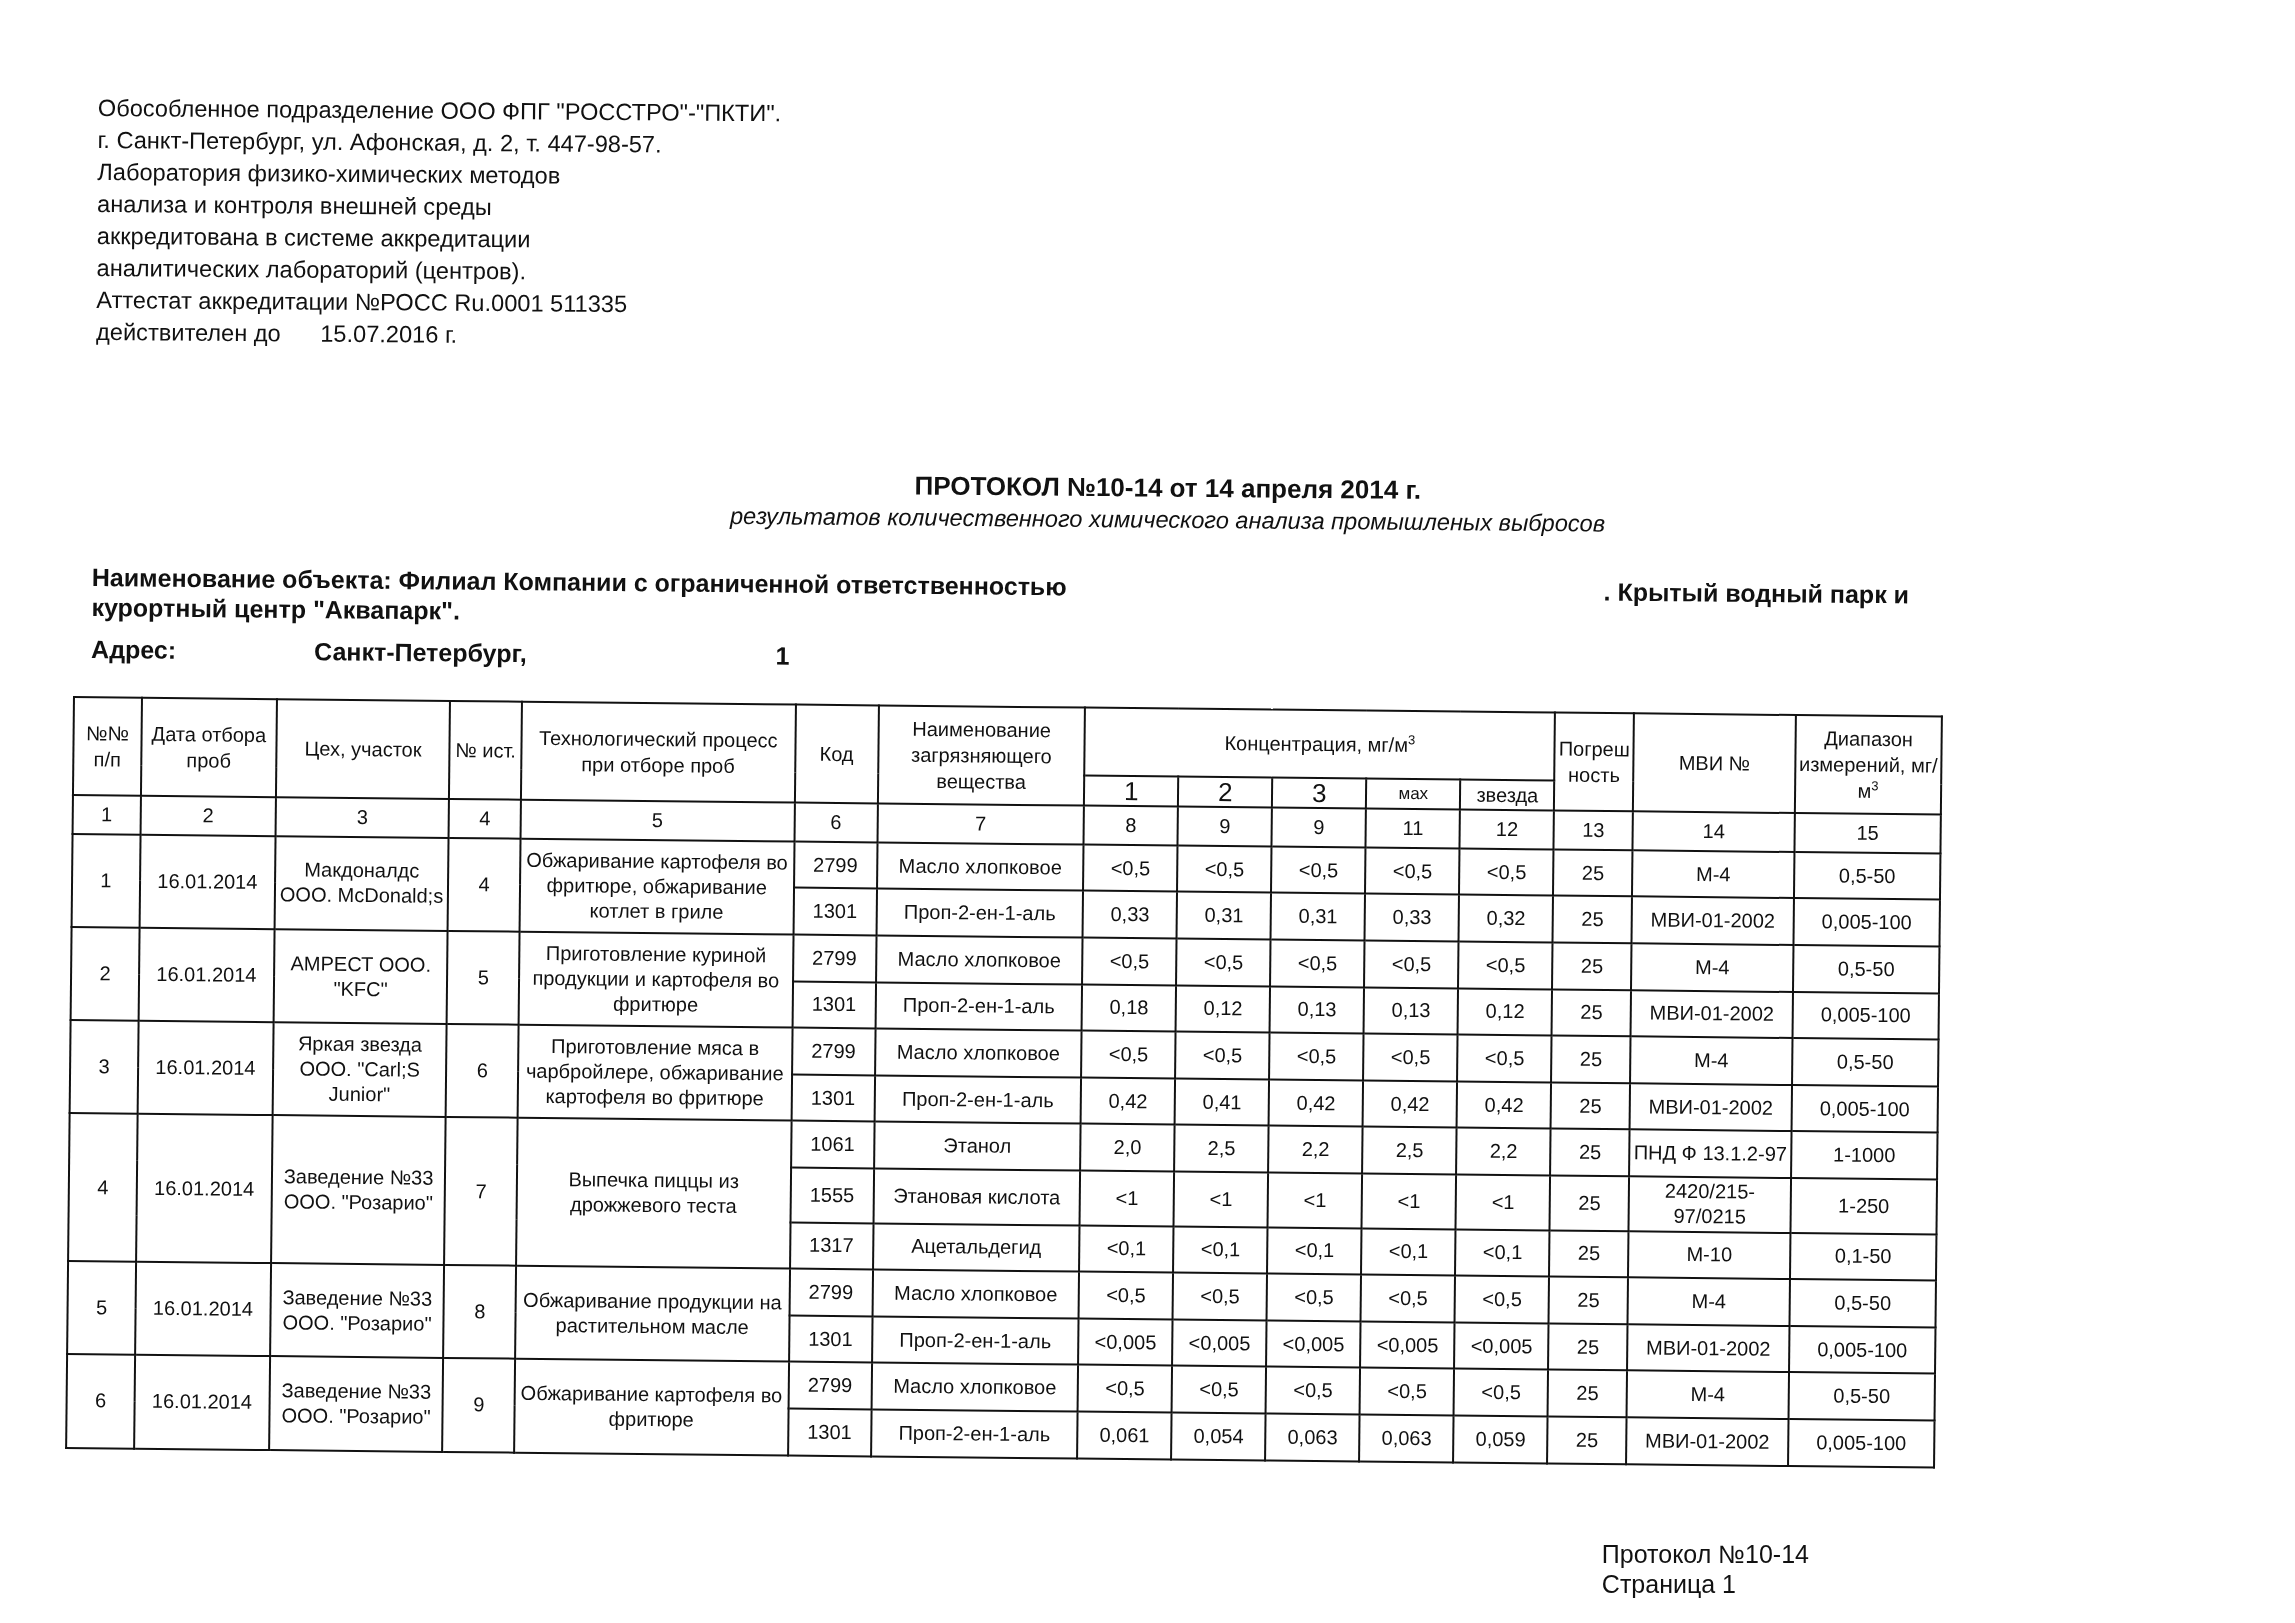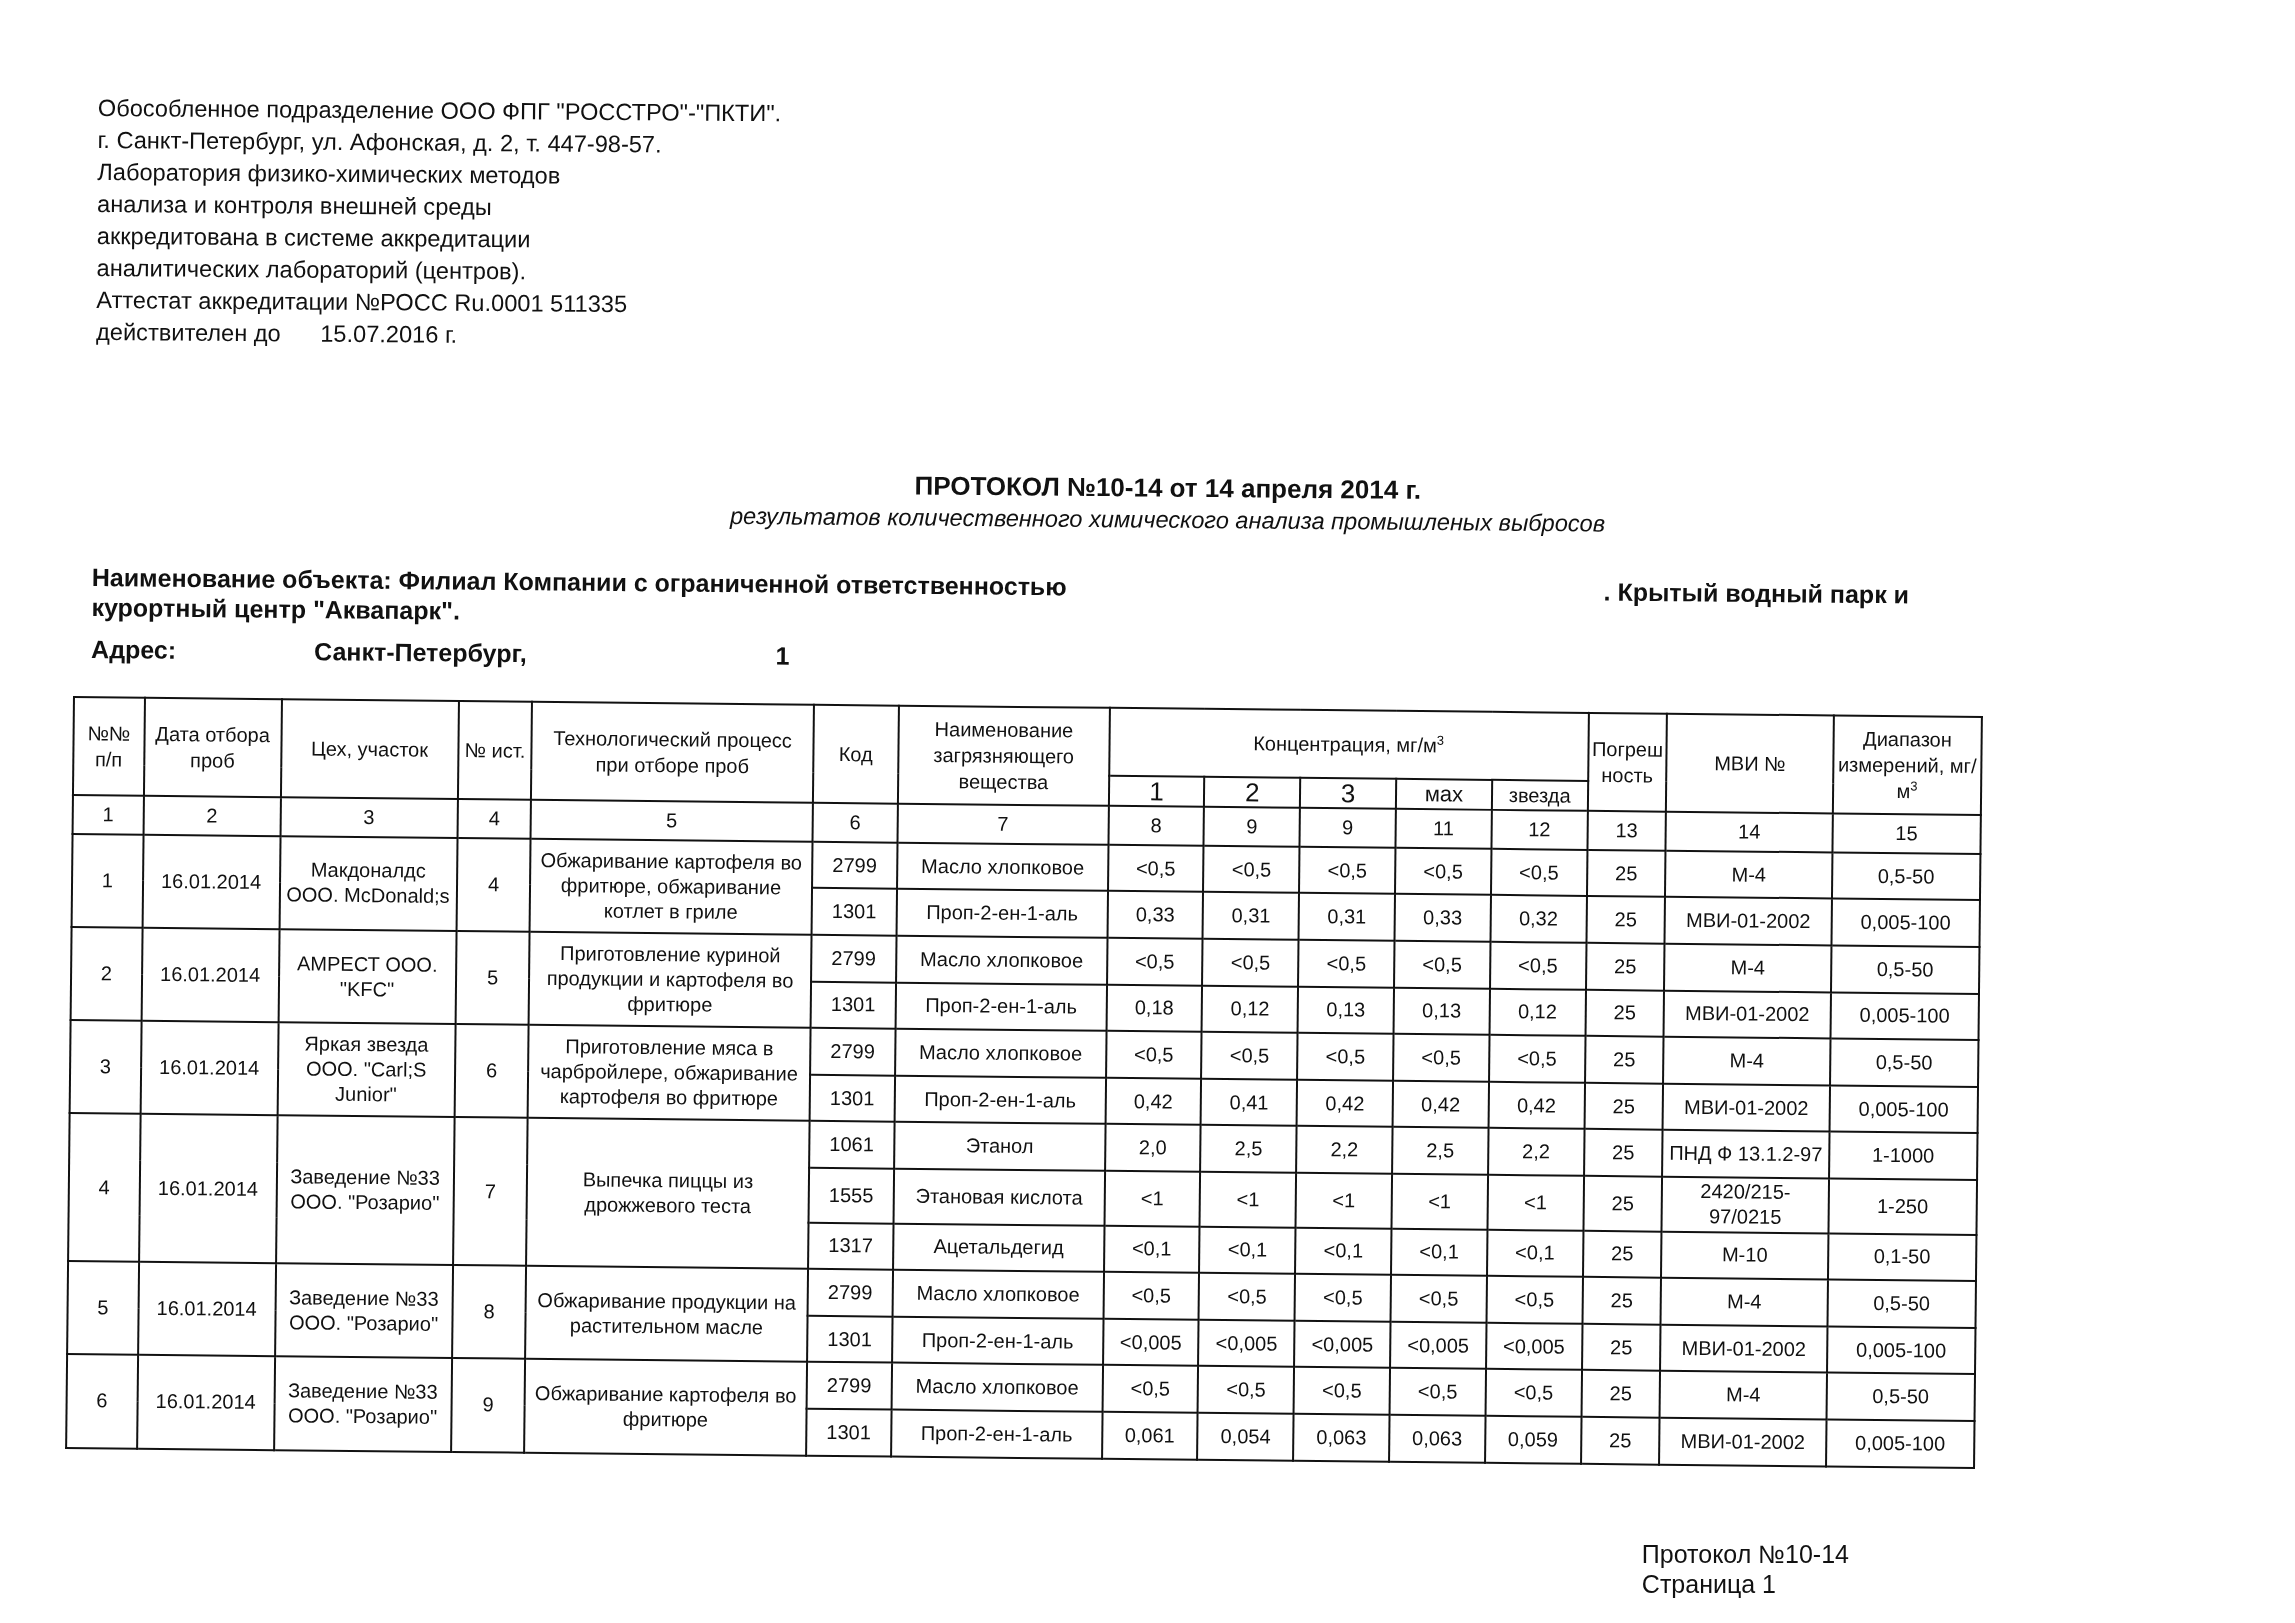--- a/index.html
+++ b/index.html
@@ -1,20 +1,20 @@
 <!DOCTYPE html>
 <html style="font-size:10.5px"><head>
 <meta charset="utf-8">
 <style>
   html, body { margin: 0; padding: 0; background: #ffffff; }
   body {
     width: 2295px; height: 1623px; position: relative; overflow: hidden;
     font-family: "Liberation Sans", "DejaVu Sans", sans-serif; color: #111111;
   }
-  .page { position: absolute; left: 0; top: 0; width: 1943px; height: 1623px; padding-left: 40px; }
+  .page { position: absolute; left: 0; top: 0; width: 1943px; height: 1623px; }
 
   
   .lab-block { position: absolute; left: 98px; top: 92px; font-size: 23.6px; line-height: 32px; transform: rotate(0.45deg); transform-origin: left top; }
   .lab-block div { white-space: nowrap; }
   .lab-valid span.valid-date { margin-left: 33px; }
 
   
   .title-block { position: absolute; left: 628px; top: 466px; width: 1080px; text-align: center; transform: rotate(0.5deg); transform-origin: left top; }
   .doc-title { font-size: 26px; font-weight: bold; line-height: 34px; }
   .doc-subtitle { font-size: 23.6px; font-style: italic; line-height: 30px; }
@@ -115,21 +115,21 @@
           <th rowspan="2">Наименование загрязняющего вещества</th>
           <th colspan="5" style="height:63px"><span>Концентрация, мг/м</span><span class="sup">3</span></th>
           <th rowspan="2">Погреш ность</th>
           <th rowspan="2">МВИ №</th>
           <th rowspan="2"><span>Диапазон измерений, мг/м</span><span class="sup">3</span></th>
         </tr>
         <tr>
           <th class="big">1</th>
           <th class="big">2</th>
           <th class="big">3</th>
-          <th style="font-size:22px">мах</th>
+          <th style="font-size:17px">мах</th>
           <th>звезда</th>
         </tr>
         <tr class="num-row" id="num-row">
             <td>1</td>
             <td>2</td>
             <td>3</td>
             <td>4</td>
             <td>5</td>
             <td>6</td>
             <td>7</td>

